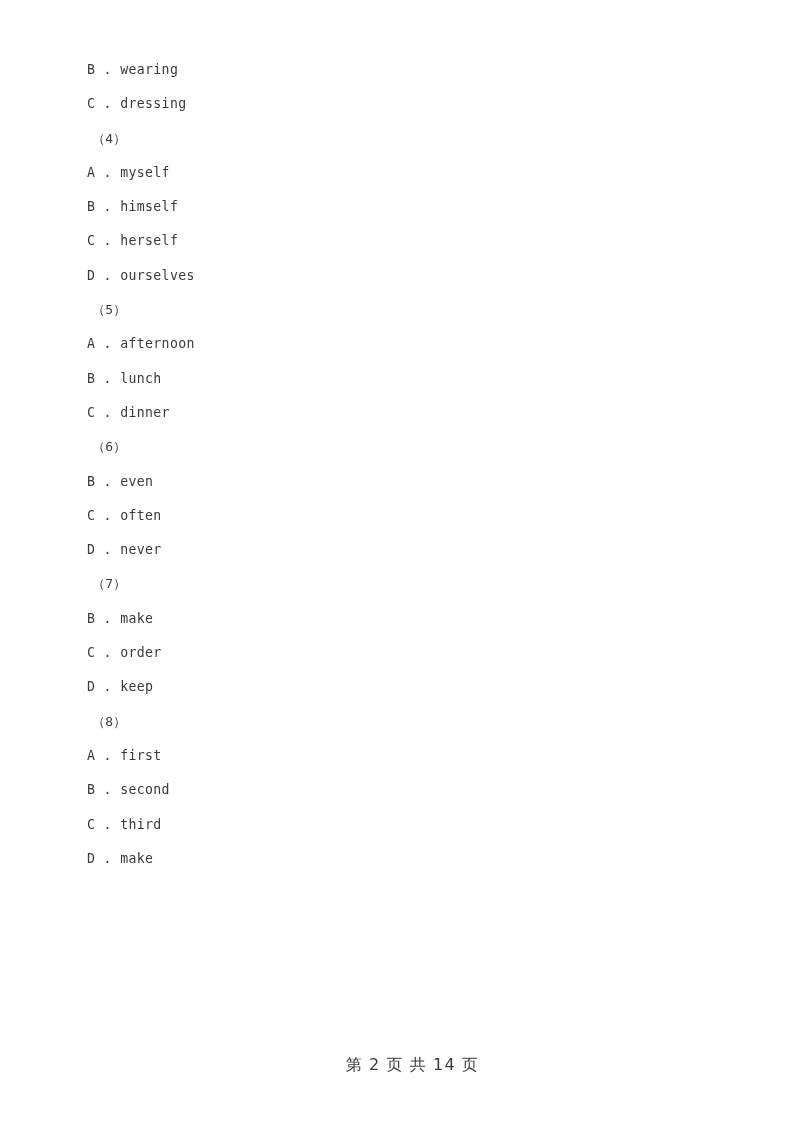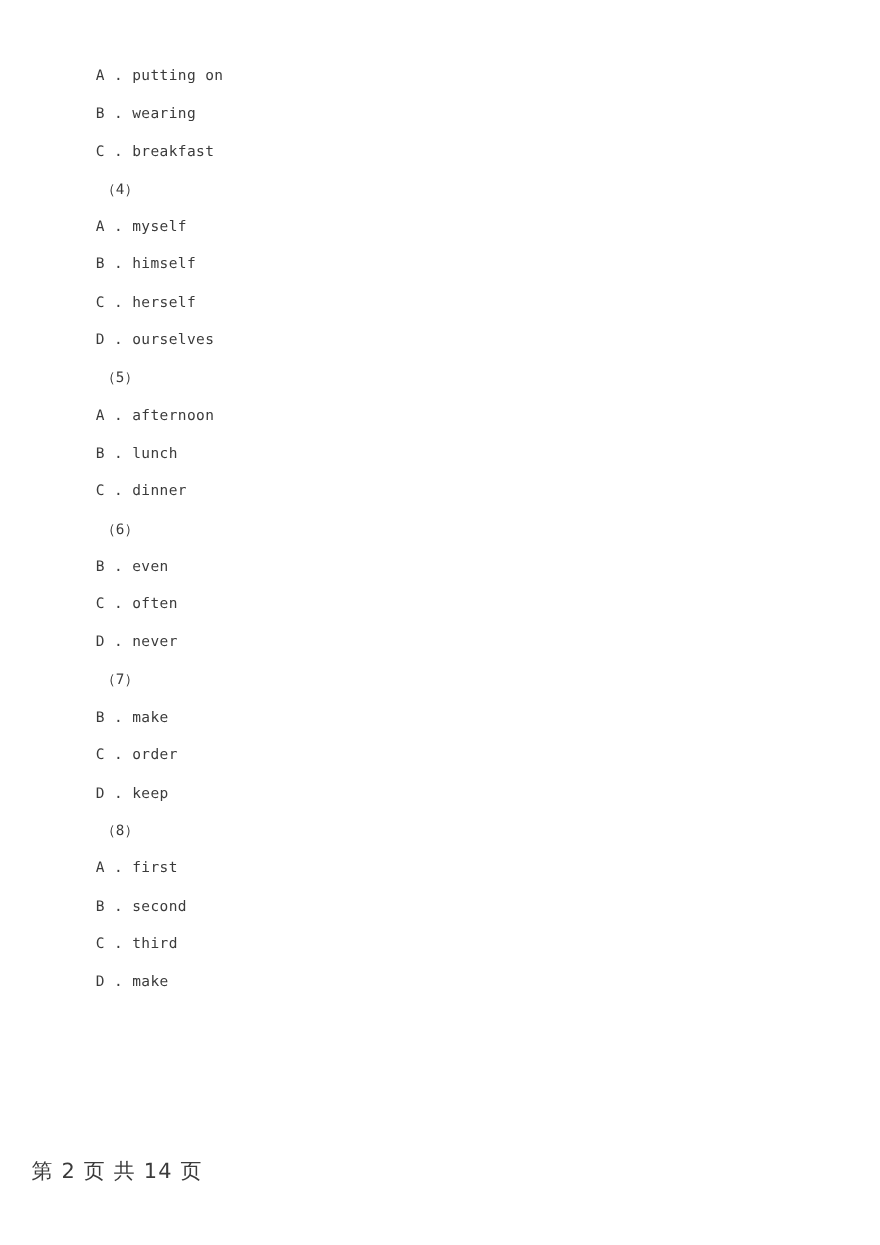--- a/index.html
+++ b/index.html
@@ -62,38 +62,37 @@
   .opt-text {
     color: #3b3b3b;
   }
 
   
   #footer {
     position: absolute;
     left: 0;
     top: 1032px;
     width: 800px;
-    text-align: left;
+    text-align: center;
     color: #3b3b3b;
-    font-size: 19px;
+    font-size: 16px;
     letter-spacing: 1.1px;
     line-height: 22px;
     white-space: pre;
     font-family: "DejaVu Sans", "Liberation Sans", sans-serif;
   }
 </style>
 </head>
 <body>
 
 <div id="page">
 
   <div id="content">
-      <div class="line option"><span class="opt-letter">A</span><span class="opt-dot"> . </span><span class="opt-text">putting on</span></div>
       <div class="line option"><span class="opt-letter">B</span><span class="opt-dot"> . </span><span class="opt-text">wearing</span></div>
-      <div class="line option"><span class="opt-letter">C</span><span class="opt-dot"> . </span><span class="opt-text">breakfast</span></div>
+      <div class="line option"><span class="opt-letter">C</span><span class="opt-dot"> . </span><span class="opt-text">dressing</span></div>
       <div class="line qnum">（4）</div>
       <div class="line option"><span class="opt-letter">A</span><span class="opt-dot"> . </span><span class="opt-text">myself</span></div>
       <div class="line option"><span class="opt-letter">B</span><span class="opt-dot"> . </span><span class="opt-text">himself</span></div>
       <div class="line option"><span class="opt-letter">C</span><span class="opt-dot"> . </span><span class="opt-text">herself</span></div>
       <div class="line option"><span class="opt-letter">D</span><span class="opt-dot"> . </span><span class="opt-text">ourselves</span></div>
       <div class="line qnum">（5）</div>
       <div class="line option"><span class="opt-letter">A</span><span class="opt-dot"> . </span><span class="opt-text">afternoon</span></div>
       <div class="line option"><span class="opt-letter">B</span><span class="opt-dot"> . </span><span class="opt-text">lunch</span></div>
       <div class="line option"><span class="opt-letter">C</span><span class="opt-dot"> . </span><span class="opt-text">dinner</span></div>
       <div class="line qnum">（6）</div>

